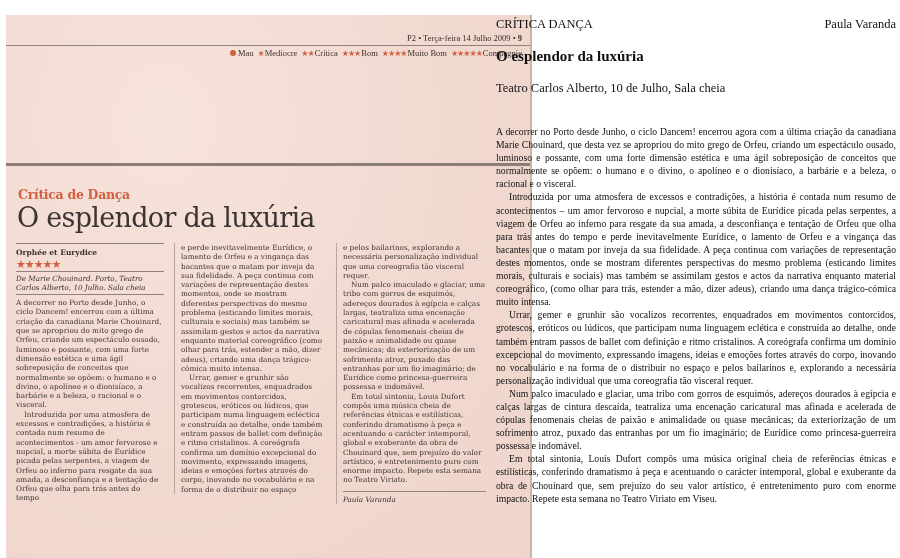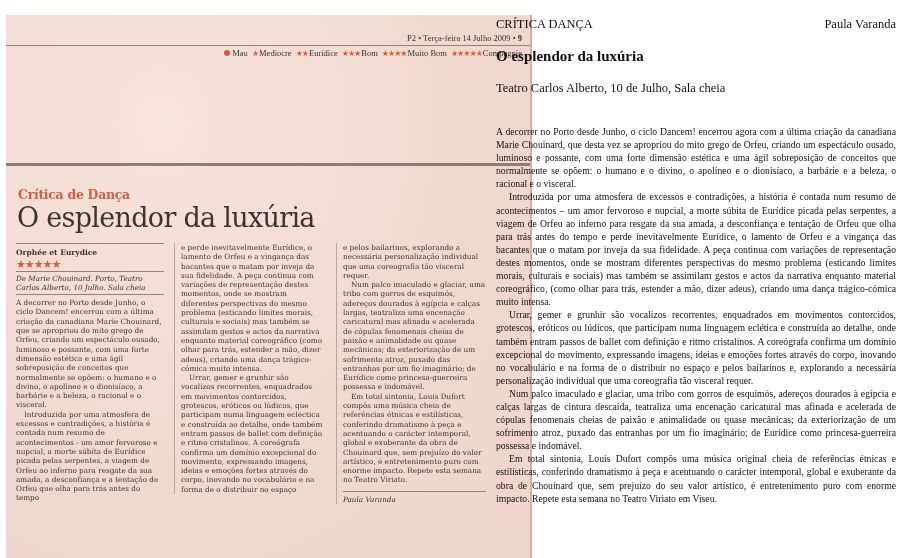--- a/index.html
+++ b/index.html
@@ -79,21 +79,21 @@
     <span class="it">
       <span class="dot"></span>
       <span>Mau</span>
     </span>
     <span class="it">
       <span class="stars">★</span>
       <span>Mediocre</span>
     </span>
     <span class="it">
       <span class="stars">★★</span>
-      <span>Eurídice</span>
+      <span>Crítica</span>
     </span>
     <span class="it">
       <span class="stars">★★★</span>
       <span>Bom</span>
     </span>
     <span class="it">
       <span class="stars">★★★★</span>
       <span>Muito Bom</span>
     </span>
     <span class="it">

